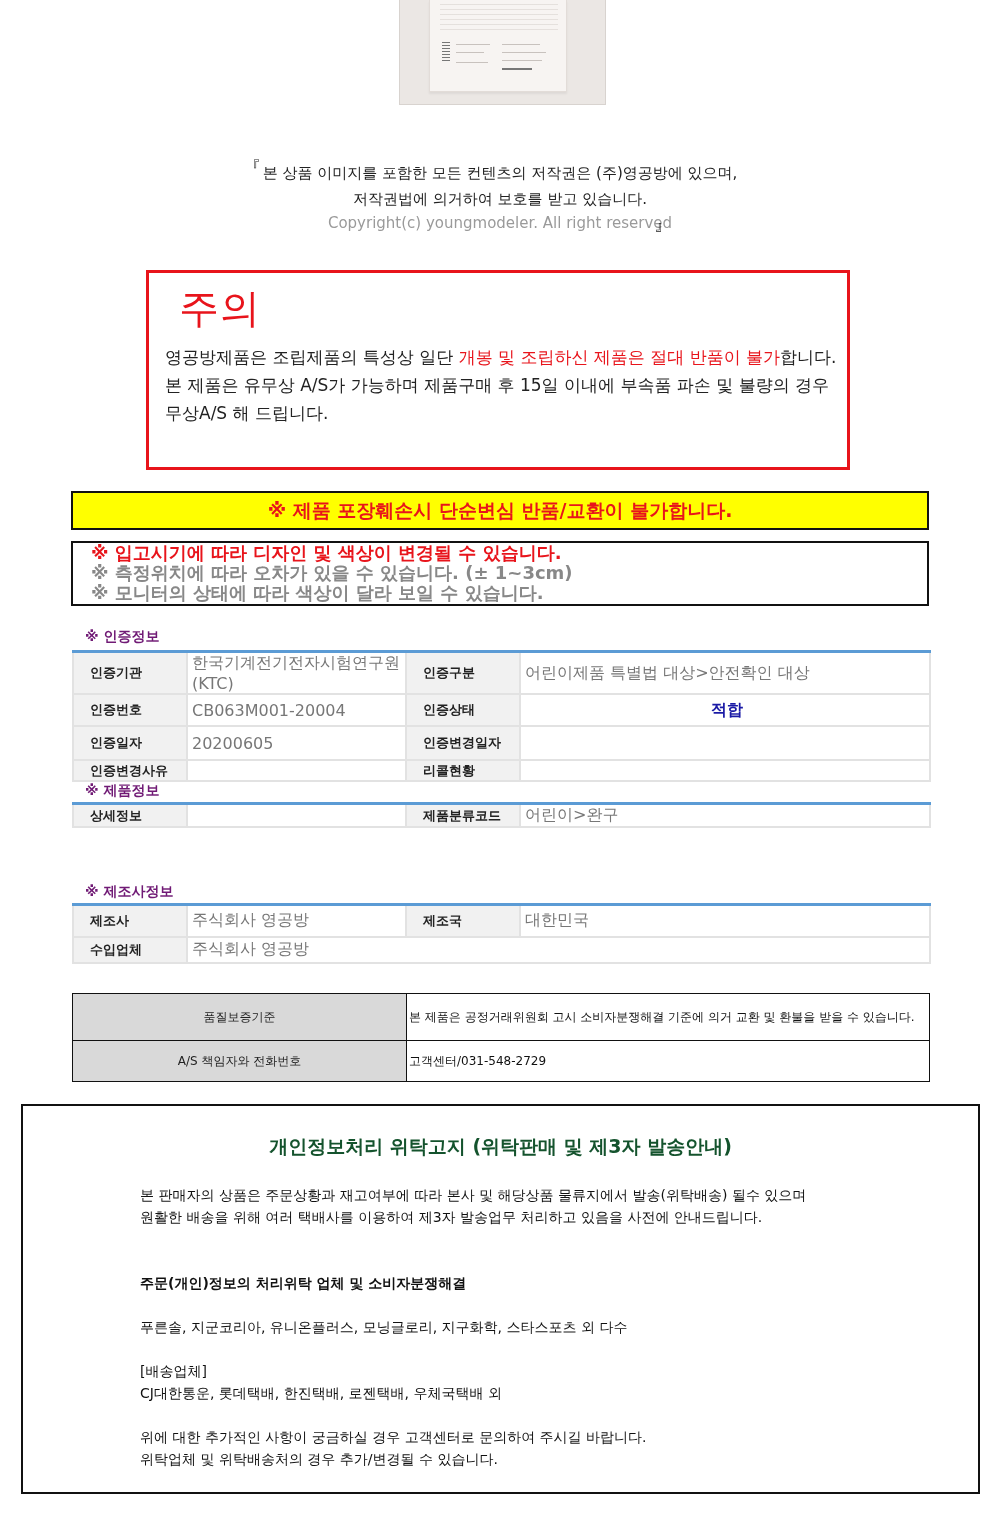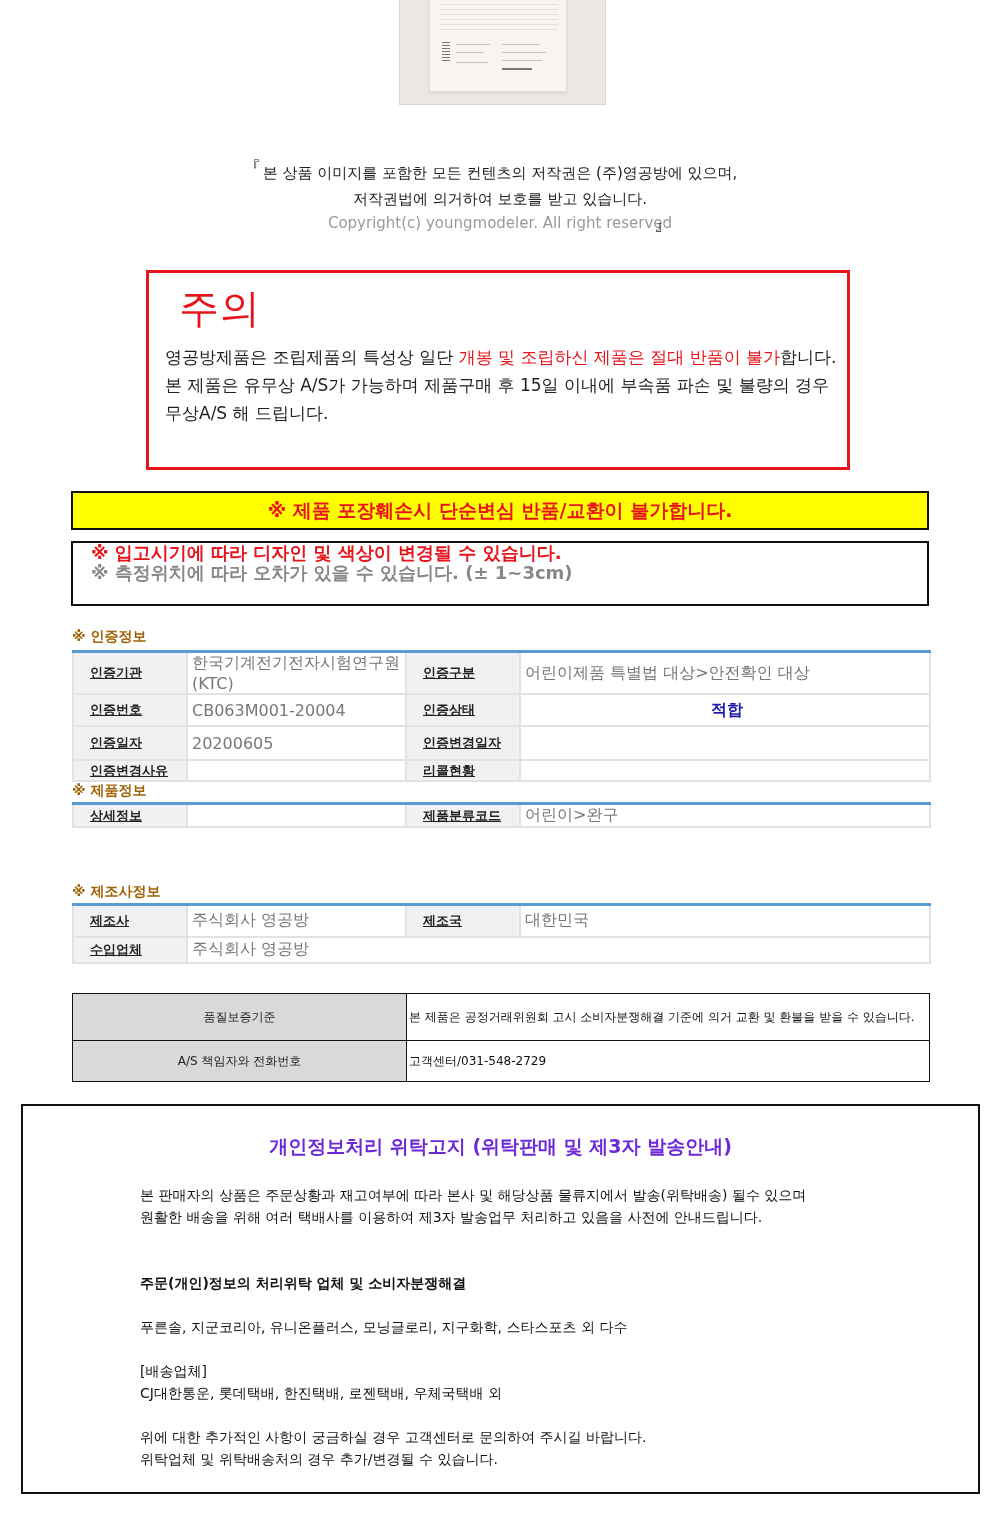--- a/index.html
+++ b/index.html
@@ -54,47 +54,47 @@
 
   
   .notes {
     position: absolute; left: 71px; top: 541px; width: 858px; height: 65px;
     border: 2px solid #111; padding: 0 0 0 18px;
   }
   .notes .n { font-size: 18px; line-height: 20px; color: #888; font-weight: bold; }
   .notes .n.red { color: #e8141b; }
 
   
-  .sec-title { position: absolute; left: 72px; font-size: 14px; font-weight: bold; color: #a16207; }
+  .sec-title { position: absolute; left: 85px; font-size: 14px; font-weight: bold; color: #701a75; }
   .info-table {
     position: absolute; left: 72px; width: 857px; border-collapse: collapse;
     border-top: 3px solid #5b9bd5; table-layout: fixed;
   }
   .info-table td {
     border: 2px solid #e2e2e2; font-size: 16px; padding: 0 0 0 4px; vertical-align: middle;
   }
-  .info-table td.h { background: #f1f1f1; font-weight: bold; color: #222; font-size: 13px; padding-left: 16px; text-decoration: underline; }
+  .info-table td.h { background: #f1f1f1; font-weight: bold; color: #222; font-size: 13px; padding-left: 16px; }
   .info-table td.v { background: #fff; color: #777; }
   .info-table td.v.ok { text-align: center; color: #1a1aa6; font-weight: bold; }
 
   
   .warranty {
     position: absolute; left: 72px; top: 993px; width: 857px; border-collapse: collapse; table-layout: fixed;
   }
   .warranty td { border: 1px solid #111; font-size: 12px; height: 41px; vertical-align: middle; }
   .warranty td.h { background: #d9d9d9; text-align: center; color: #222; }
   .warranty td.v { background: #fff; color: #111; padding-left: 2px; }
   .warranty tr:first-child td { height: 47px; }
 
   
   .privacy {
     position: absolute; left: 21px; top: 1104px; width: 959px; height: 390px;
     border: 2px solid #111; background: #fff;
   }
-  .privacy .title { position: absolute; left: 0; top: 28px; width: 100%; text-align: center; font-size: 19px; font-weight: bold; color: #6d28d9; }
+  .privacy .title { position: absolute; left: 0; top: 28px; width: 100%; text-align: center; font-size: 19px; font-weight: bold; color: #14532d; }
   .privacy .p { position: absolute; left: 117px; font-size: 14px; line-height: 22px; color: #111; }
   .privacy .p.b { font-weight: bold; }
 </style>
 </head>
 <body>
 
 <div class="product-photo">
   <div class="box">
     <div class="lines"></div>
     <div class="barcode"></div>
@@ -123,20 +123,21 @@
     <div>본 제품은 유무상 A/S가 가능하며 제품구매 후 15일 이내에 부속품 파손 및 불량의 경우</div>
     <div>무상A/S 해 드립니다.</div>
   </div>
 </div>
 
 <div class="banner">※ 제품 포장훼손시 단순변심 반품/교환이 불가합니다.</div>
 
 <div class="notes">
   <div class="n red">※ 입고시기에 따라 디자인 및 색상이 변경될 수 있습니다.</div>
   <div class="n">※ 측정위치에 따라 오차가 있을 수 있습니다. (± 1~3cm)</div>
+  <div class="n">※ 모니터의 상태에 따라 색상이 달라 보일 수 있습니다.</div>
 </div>
 
 <div class="sec-title" style="top:628px;">※ 인증정보</div>
 <table class="info-table" style="top:650px;">
   <colgroup>
       <col style="width:114px">
       <col style="width:219px">
       <col style="width:114px">
       <col style="width:410px">
     </colgroup>

